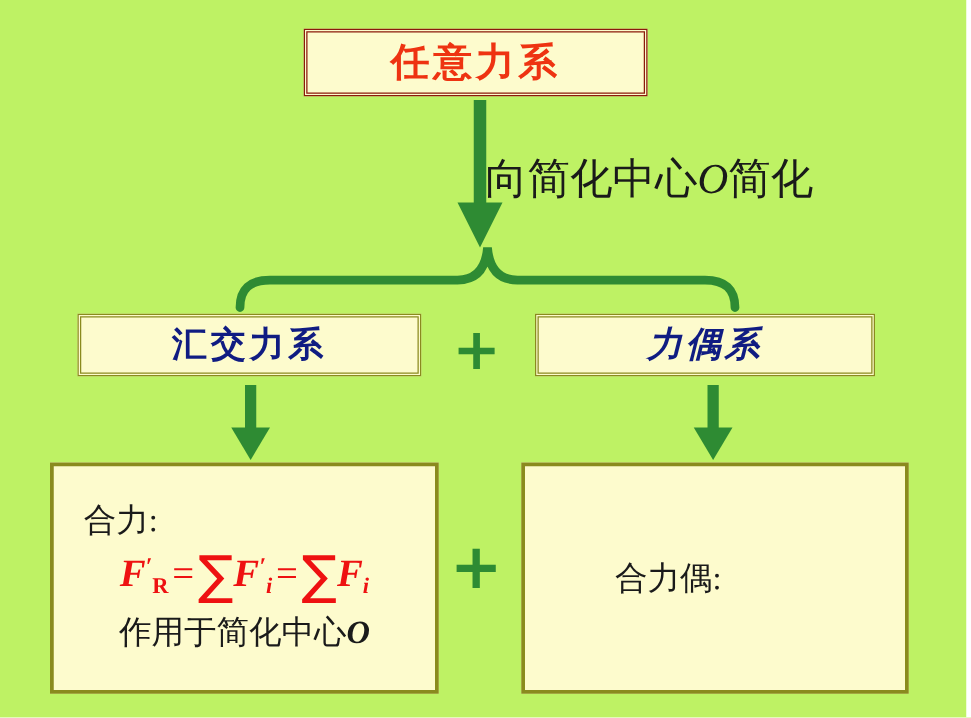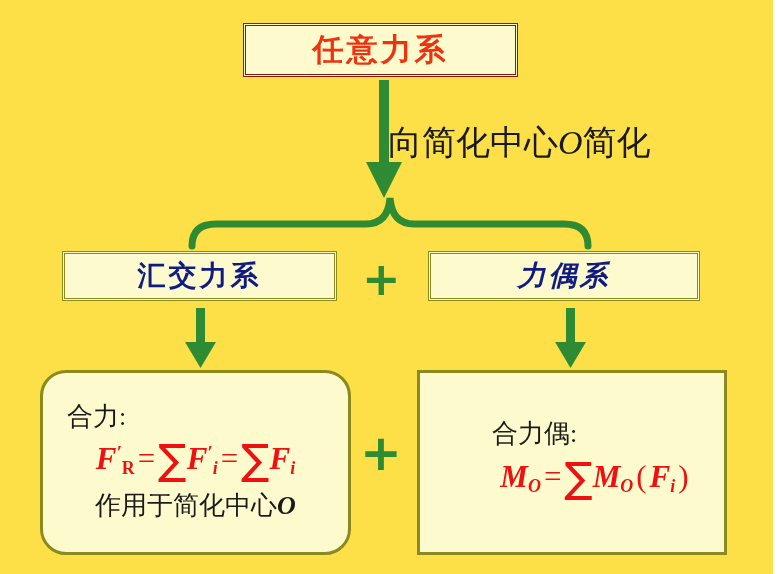--- a/index.html
+++ b/index.html
@@ -4,21 +4,21 @@
 <style>
   html, body {
     margin: 0;
     padding: 0;
     background: #ffffff;
   }
   #canvas {
     position: relative;
     width: 777px;
     height: 574px;
-    background: #fde047;
+    background: #bef264;
     overflow: hidden;
     font-family: "Liberation Serif", "DejaVu Serif", serif;
   }
   
   .edge-strip {
     position: absolute;
     top: 0;
     right: 0;
     width: 4px;
     height: 574px;
@@ -50,21 +50,21 @@
   #box-top {
     left: 243px; top: 23px; width: 275px; height: 54px;
   }
   #box-mid-left {
     left: 62px; top: 251px; width: 275px; height: 50px;
   }
   #box-mid-right {
     left: 428px; top: 251px; width: 272px; height: 50px; font-style: italic;
   }
   #box-bot-left {
-    left: 40px; top: 370px; width: 311px; height: 185px; border-radius: 26px;
+    left: 40px; top: 370px; width: 311px; height: 185px;
   }
   #box-bot-right {
     left: 417px; top: 370px; width: 310px; height: 185px; padding-left: 48px;
   }
 
   
   .title-red {
     color: #ee3311;
     font-size: 31px;
     font-weight: bold;
@@ -209,20 +209,17 @@
     <div class="bot-foot">
       <span>作用于简化中心</span><i>O</i><span></span>
     </div>
   </div>
 
   <div class="plus" id="plus-bot">+</div>
 
   <div class="box box-bot" id="box-bot-right">
     <div class="bot-line bot-caption">合力偶:</div>
 
-    <div class="bot-formula">
-      <span>M</span><sub>O</sub><span class="eq">=</span><span class="sig">∑</span><span>M</span><sub>O</sub><span class="eq">(</span><span>F</span><sub>i</sub><span class="eq">)</span>
-    </div>
 
   </div>
 
   <div class="edge-strip"></div>
 </div>
 
 </body></html>

